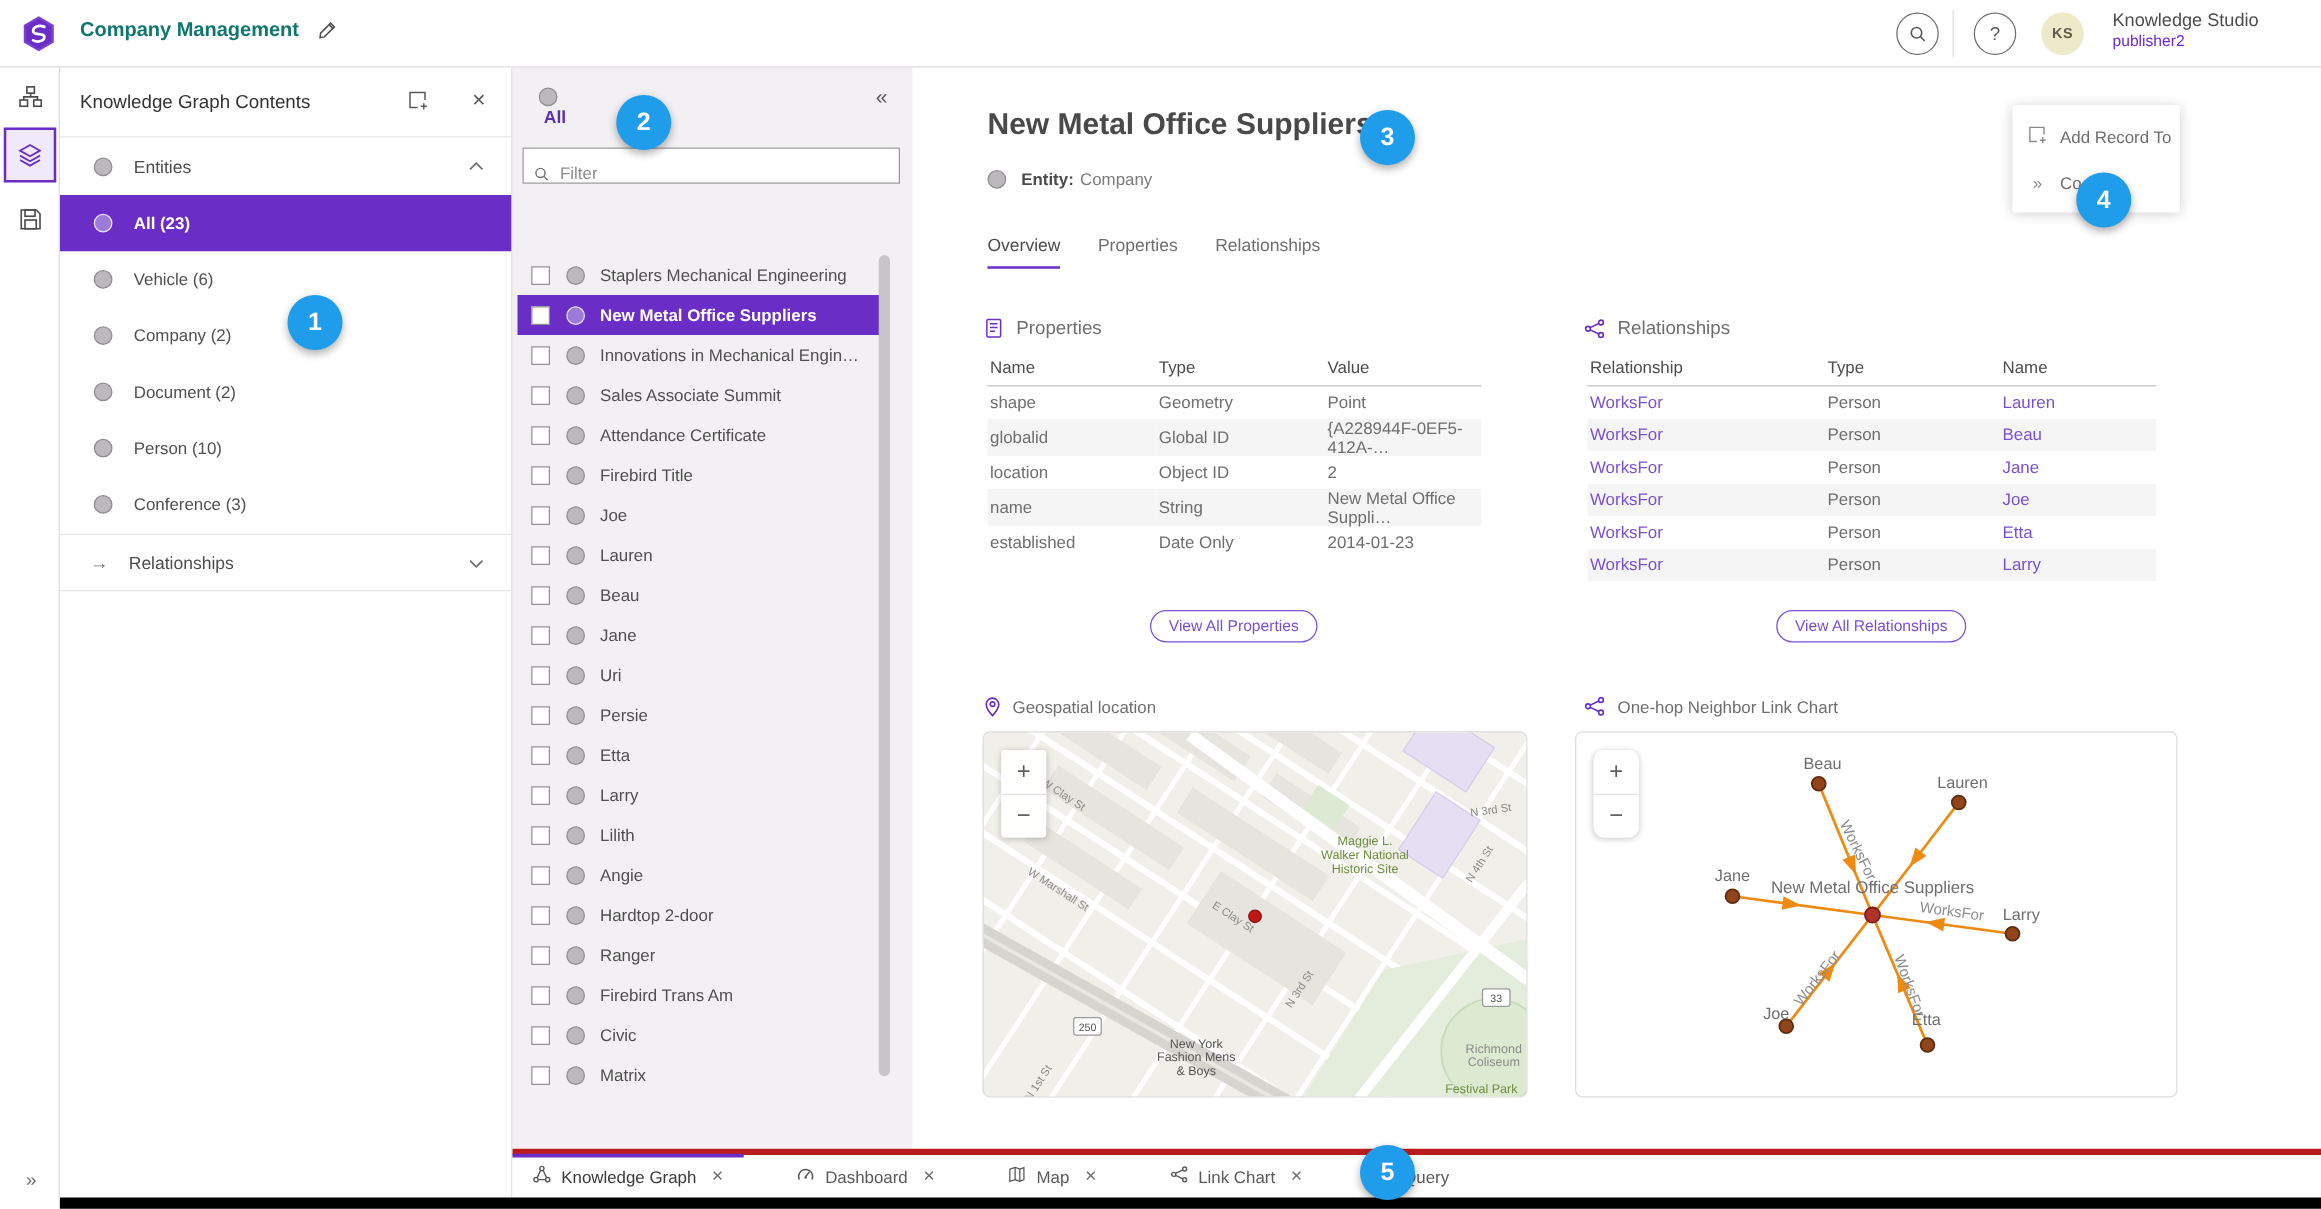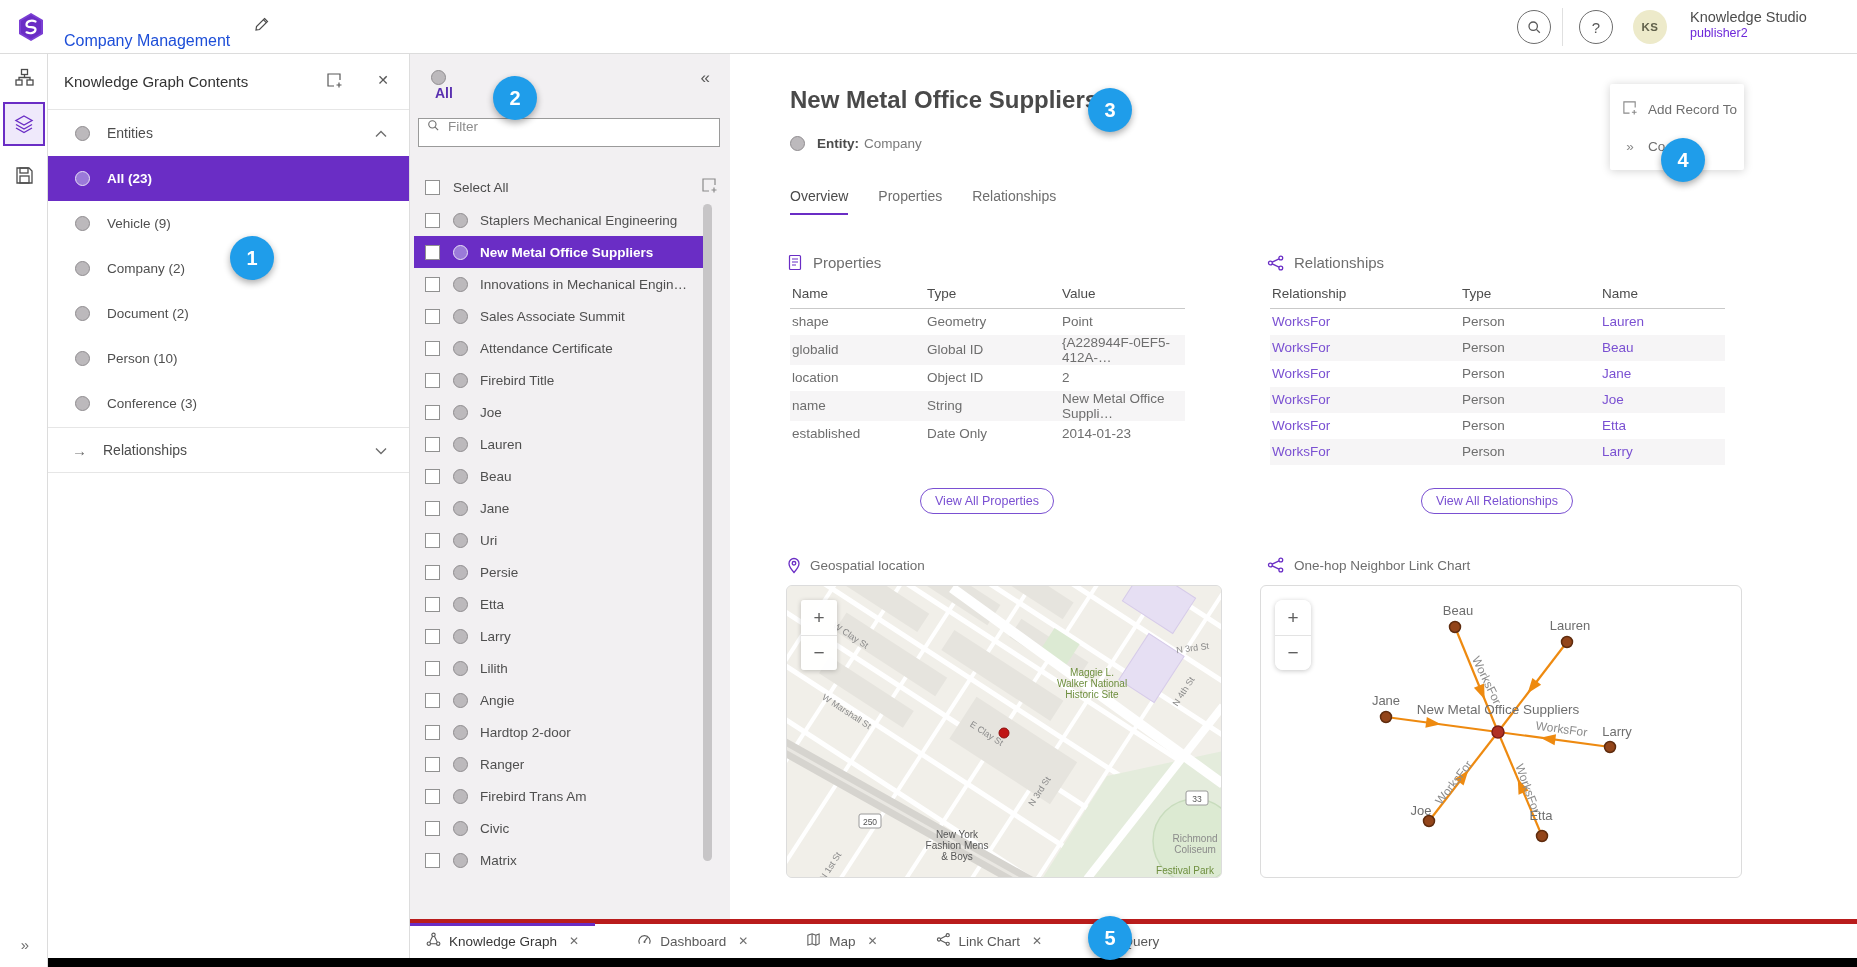--- a/index.html
+++ b/index.html
@@ -2,21 +2,21 @@
 <html><head>
 <meta charset="utf-8">
 <style>
   html,body{margin:0;padding:0;width:1857px;height:967px;overflow:hidden;background:#fff;
     font-family:"Liberation Sans",sans-serif;color:#4c4c4c;}
   *{box-sizing:border-box;}
 
   
   .topbar{position:absolute;left:0;top:0;width:1857px;height:54px;background:#fff;border-bottom:1px solid #dcdcdc;z-index:6;}
   .logo{position:absolute;left:16px;top:12px;width:30px;height:30px;}
-  .app-title{position:absolute;left:64px;top:32px;font-size:16px;font-weight:400;color:#1d4ed8;}
+  .app-title{position:absolute;left:64px;top:16px;font-size:16px;font-weight:700;color:#0f766e;}
   .pencil{position:absolute;left:254px;top:16px;color:#4c4c4c;}
   .tb-iconbtn{position:absolute;width:34px;height:34px;top:10px;border:1px solid #6e6e6e;border-radius:50%;
     display:flex;align-items:center;justify-content:center;color:#595959;background:#fff;font-size:15px;}
   .tb-divider{position:absolute;left:1562px;top:8px;width:1px;height:38px;background:#e0e0e0;}
   .avatar{position:absolute;left:1633px;top:10px;width:34px;height:34px;border-radius:50%;background:#edeaca;
     display:flex;align-items:center;justify-content:center;font-size:11.5px;font-weight:700;color:#60604a;letter-spacing:.5px;}
   .userblock{position:absolute;left:1690px;top:8px;line-height:1.25;}
   .userblock .org{font-size:14.5px;color:#4c4c4c;}
   .userblock .uname{font-size:12.5px;color:#6d28d9;}
 
@@ -42,21 +42,21 @@
   .cp-item.selected .circ{background:#9b7ad9;border-color:#e9e2f7;}
   .cp-rel{height:46px;display:flex;align-items:center;padding-left:24px;border-top:1px solid #e6e6e6;border-bottom:1px solid #e6e6e6;position:relative;font-size:14px;color:#4c4c4c;margin-top:1px;}
   .cp-rel .arrow{color:#6e6e6e;font-size:15px;}
   .cp-rel .lbl{margin-left:16px;}
 
   
   .listpanel{position:absolute;left:410px;top:54px;width:320px;height:865px;background:#f2f0f2;z-index:3;}
   .lp-header{position:absolute;left:15px;top:16px;display:flex;align-items:center;flex-direction:column;}
   .lp-header .lbl{margin-left:10px;font-size:14px;font-weight:700;color:#5a30b0;}
   .lp-collapse{position:absolute;right:20px;top:14px;font-size:17px;color:#595959;}
-  .lp-filter{position:absolute;left:8px;top:64px;width:302px;height:29px;background:#fff;border:1px solid #9a9a9a;display:flex;align-items:flex-start;padding-left:8px;}
+  .lp-filter{position:absolute;left:8px;top:64px;width:302px;height:29px;background:#fff;border:1px solid #9a9a9a;display:flex;align-items:flex-end;padding-left:8px;}
   .lp-filter .ph{margin-left:8px;font-size:13.5px;color:#8c8c8c;}
   .chk{display:inline-block;width:15px;height:15px;background:#fff;border:1px solid #919191;flex:none;}
   .lp-selectall{position:absolute;left:15px;top:118px;right:12px;height:30px;display:flex;align-items:center;}
   .lp-selectall .lbl{margin-left:13px;font-size:13.5px;color:#4c4c4c;}
   .lp-selectall .addrec{margin-left:auto;color:#8a8a8a;}
   .lp-rows{position:absolute;left:0;top:150px;width:320px;}
   .lp-row{height:32px;display:flex;align-items:center;margin:0 26px 0 4px;padding-left:11px;font-size:13.5px;color:#4f4f4f;cursor:pointer;text-align:right;}
   .lp-row .circ{margin-left:13px;}
   .lp-row .lbl{margin-left:12px;white-space:nowrap;overflow:hidden;text-overflow:ellipsis;}
   .lp-row.selected{background:#6a2dc5;color:#fff;font-weight:700;}
@@ -200,21 +200,21 @@
         </svg>
     </span>
   </div>
   <div>
       <div class="cp-item selected">
         <span class="circ"></span>
         <span class="lbl">All (23)</span>
       </div>
       <div class="cp-item">
         <span class="circ"></span>
-        <span class="lbl">Vehicle (9)</span>
+        <span class="lbl">Vehicle (6)</span>
       </div>
       <div class="cp-item">
         <span class="circ"></span>
         <span class="lbl">Company (2)</span>
       </div>
       <div class="cp-item">
         <span class="circ"></span>
         <span class="lbl">Document (2)</span>
       </div>
       <div class="cp-item">
@@ -242,30 +242,20 @@
     <span class="circ"></span>
     <span class="lbl">All</span>
   </div>
   <span class="lp-collapse">«</span>
   <div class="lp-filter">
     <svg width="13" height="13" viewBox="0 0 15 15" fill="none" stroke="#6e6e6e" stroke-width="1.3">
       <circle cx="6.2" cy="6.2" r="4.2"></circle>
         <path d="M9.4 9.4 L12.8 12.8"></path>
     </svg>
     <span class="ph">Filter</span>
-  </div>
-  <div class="lp-selectall">
-    <span class="chk"></span>
-    <span class="lbl">Select All</span>
-    <span class="addrec">
-      <svg width="17" height="17" viewBox="0 0 17 17" fill="none" stroke="#8a8a8a" stroke-width="1.2">
-        <path d="M14 8 V2 H2 V14 H8"></path>
-          <path d="M13 10.5 V15.5 M10.5 13 H15.5"></path>
-      </svg>
-    </span>
   </div>
   <div class="lp-rows">
       <div class="lp-row">
         <span class="chk"></span>
         <span class="circ"></span>
         <span class="lbl">Staplers Mechanical Engineering</span>
       </div>
       <div class="lp-row selected">
         <span class="chk"></span>
         <span class="circ"></span>

